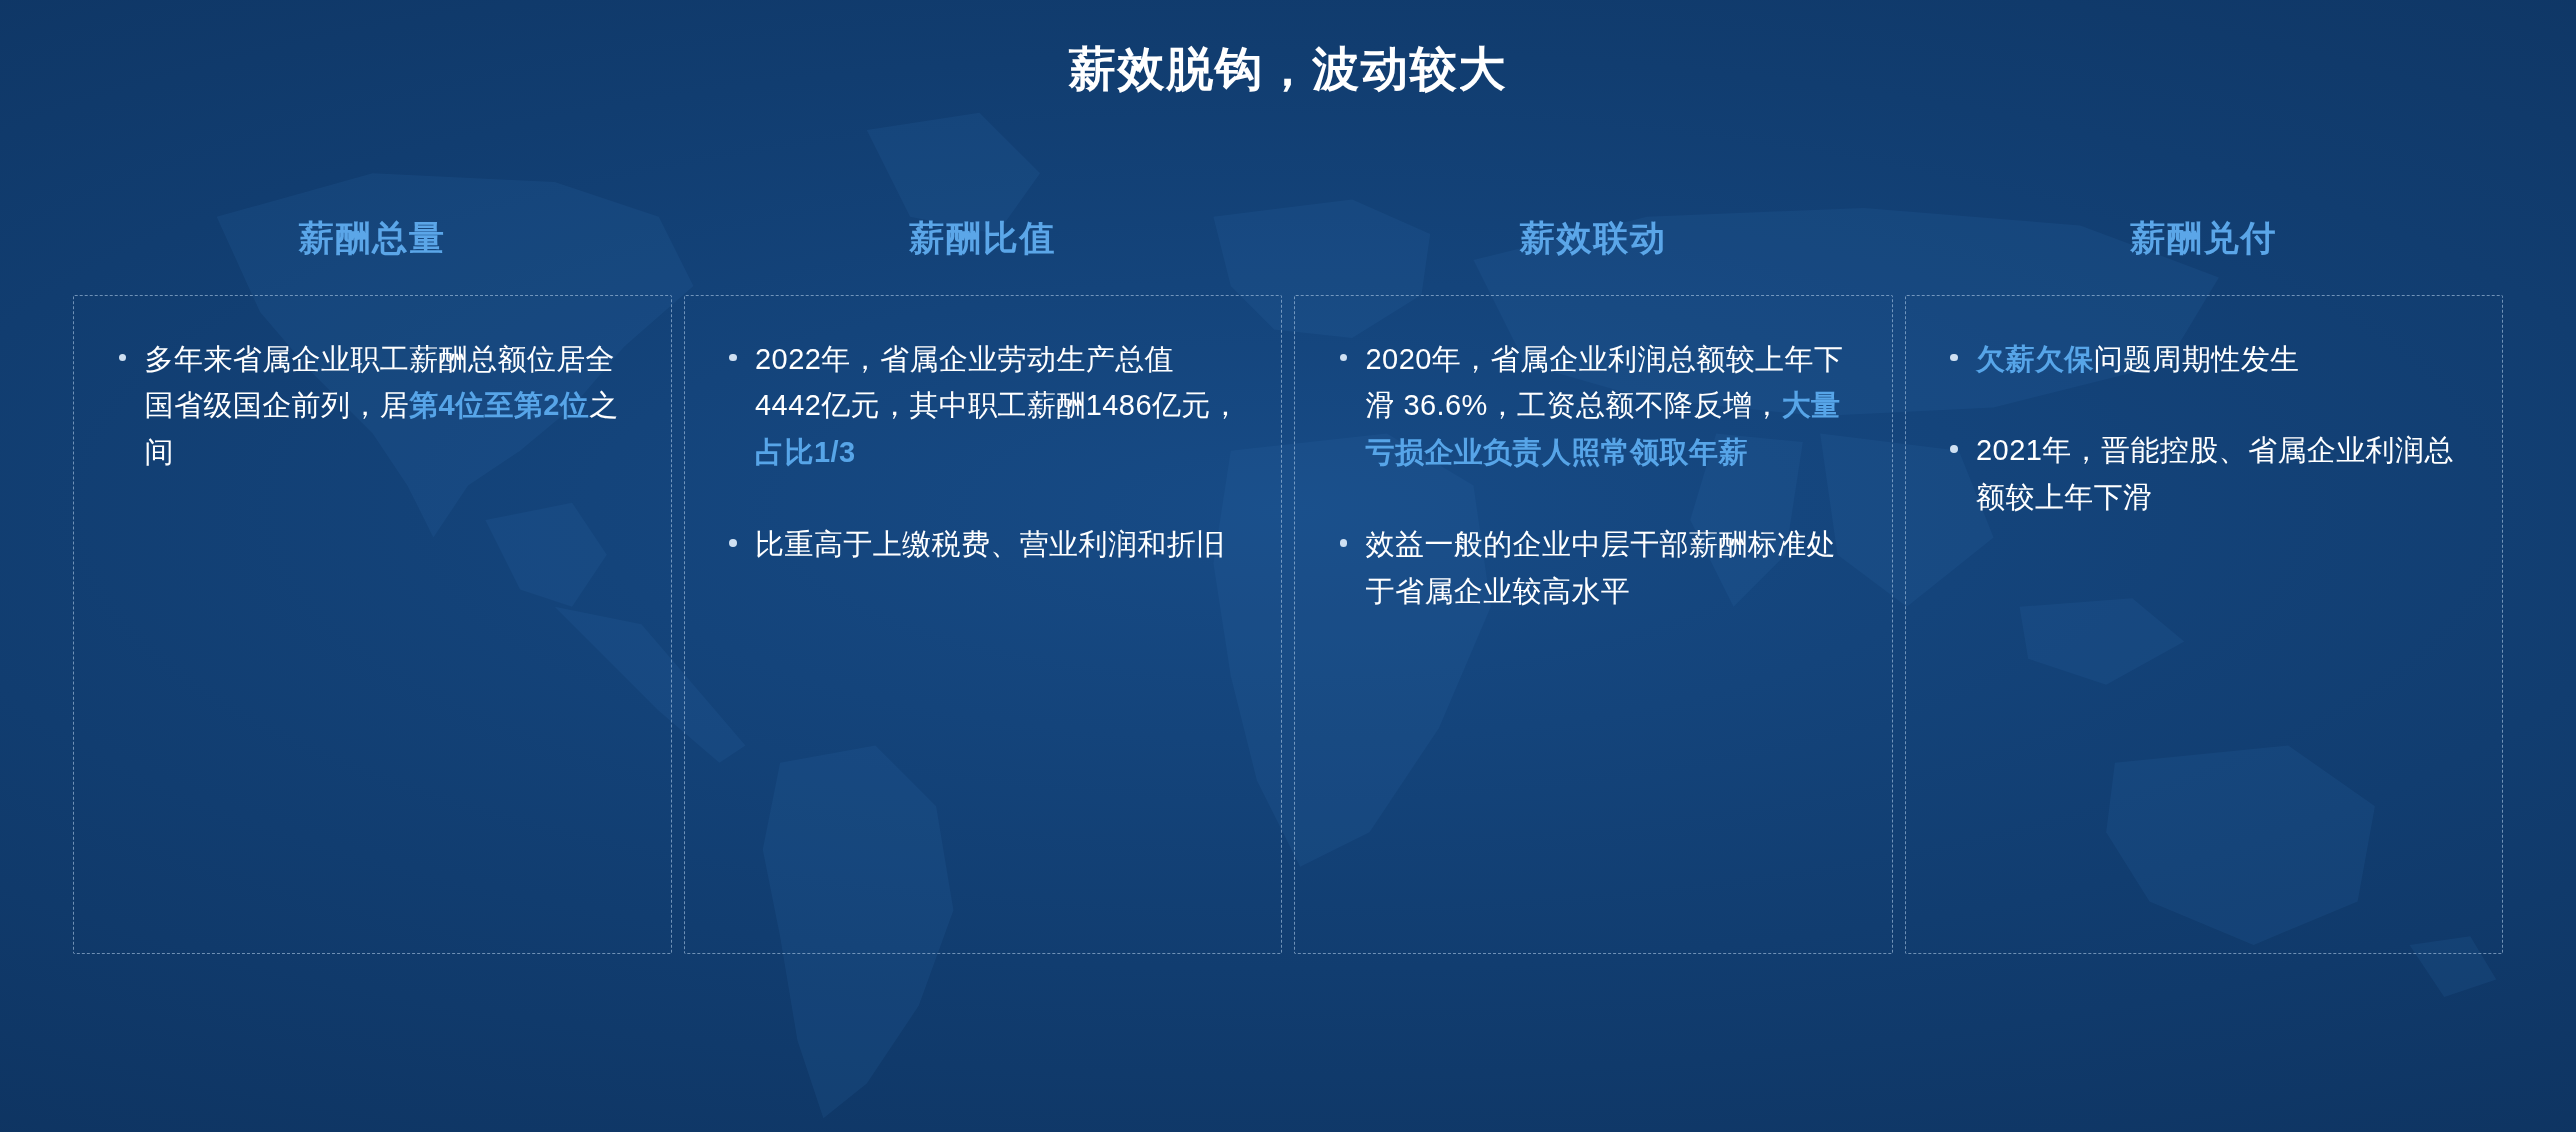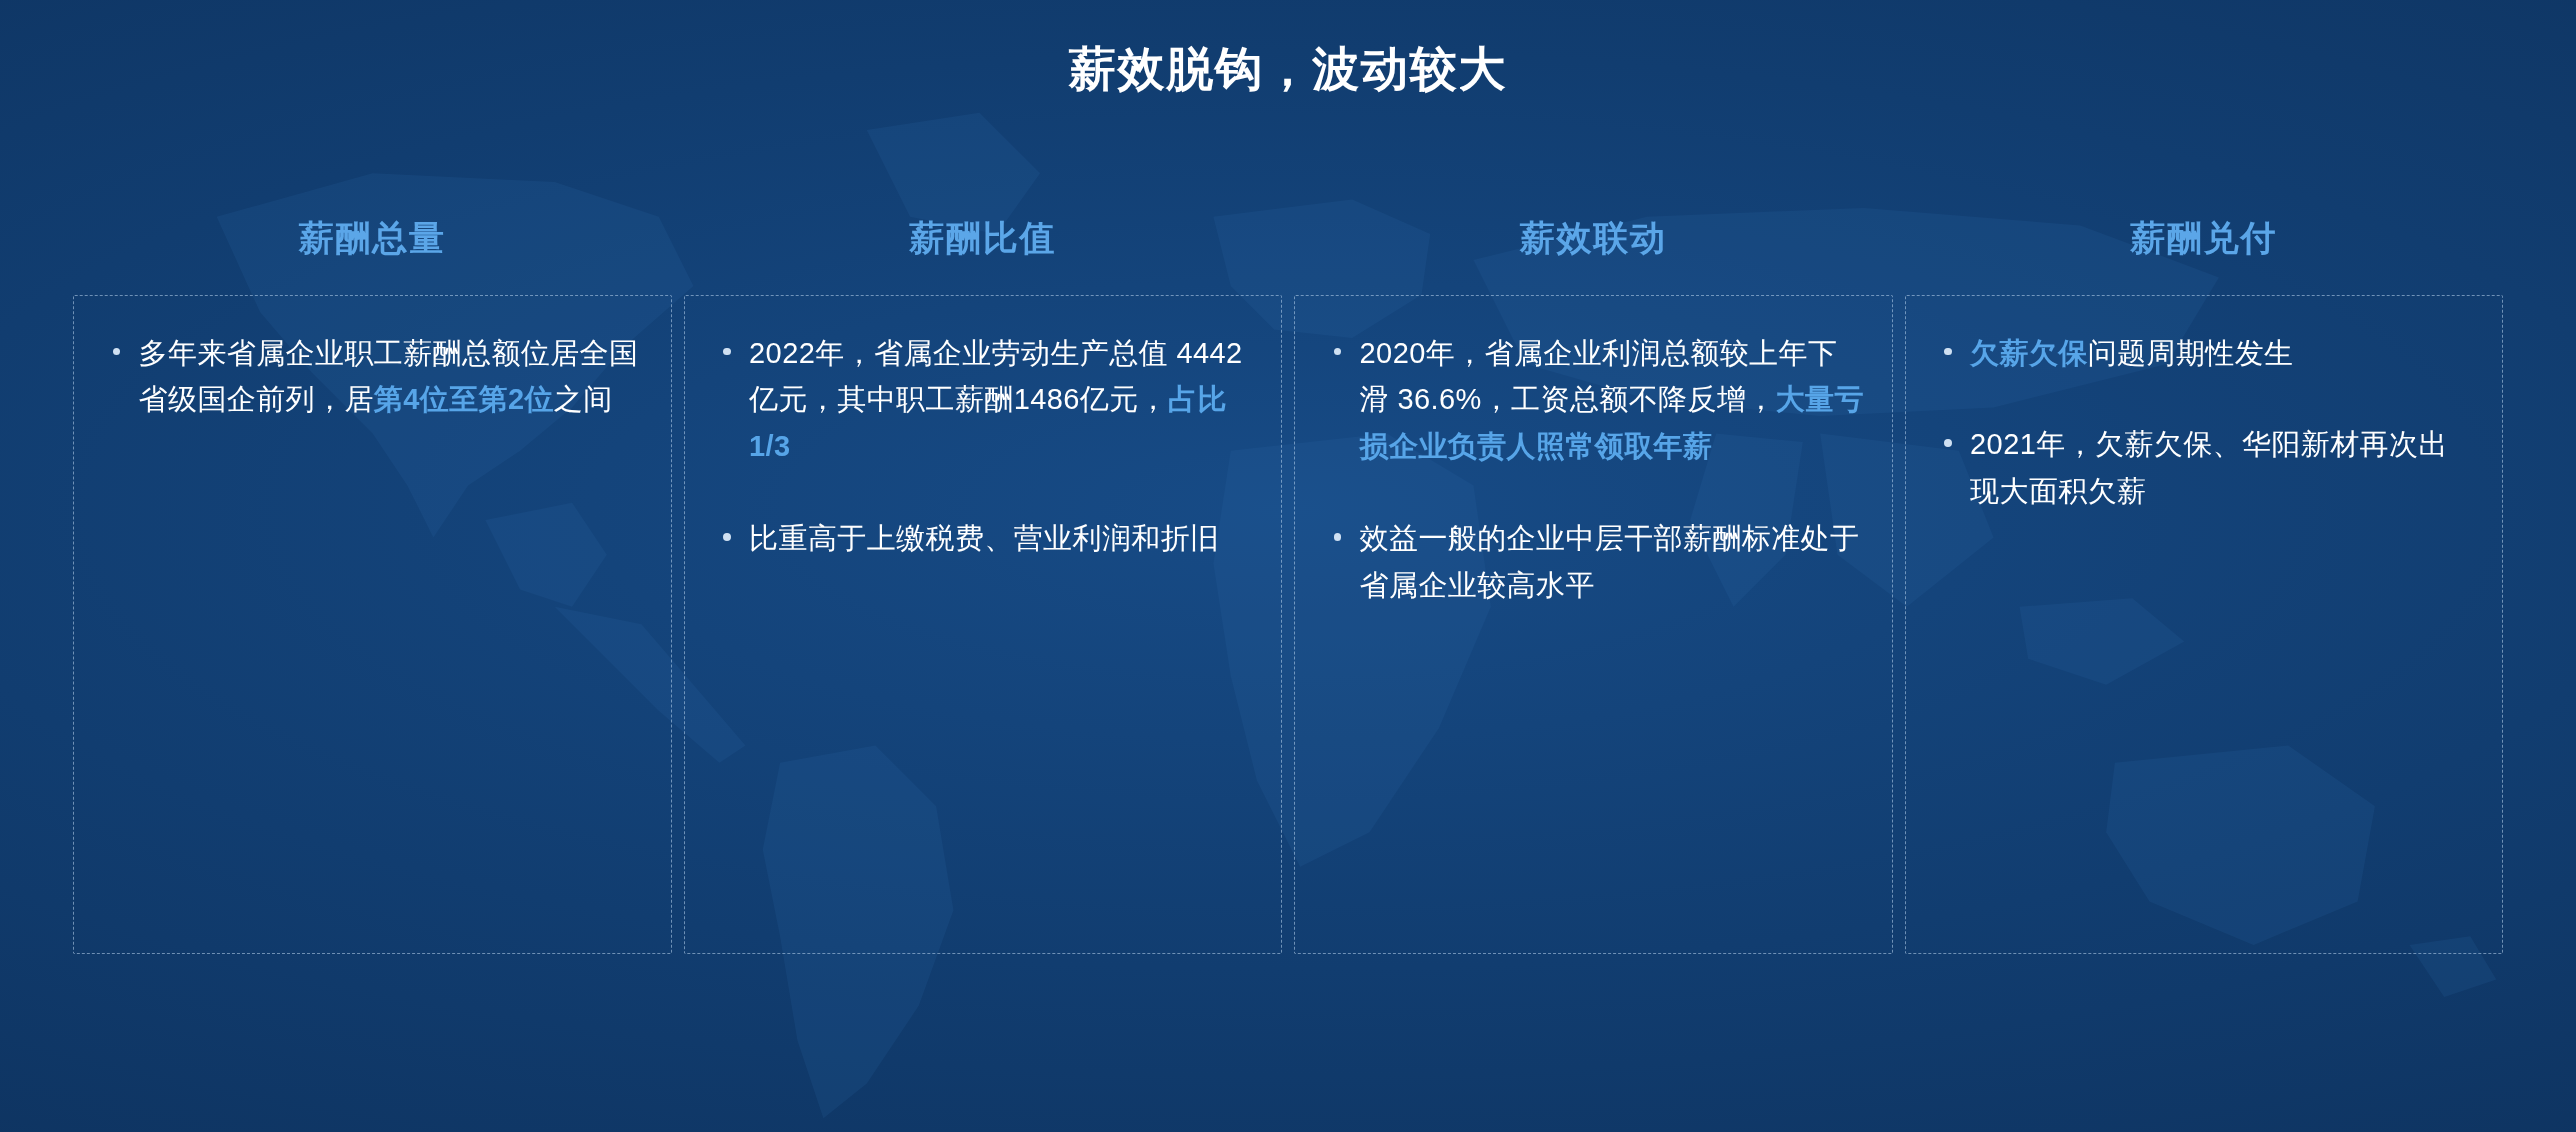--- a/index.html
+++ b/index.html
@@ -72,21 +72,21 @@
   }
   .col-box {
     border: 0.9px dashed rgba(190, 215, 240, 0.55);
     border-radius: 1.7px;
     min-height: 659px;
     padding: 29.5px 22.5px 29.5px 15.6px;
     box-sizing: border-box;
   }
   ul.bullets {
     list-style: none;
-    margin: 4px;
+    margin: 10px;
     padding: 0;
   }
   ul.bullets > li {
     position: relative;
     padding-left: 45px;
     margin-bottom: 45px;
     font-size: 29px;
     line-height: 1.62;
     color: #ffffff;
     letter-spacing: 0.4px;
@@ -186,21 +186,21 @@
     </div>
 
     <div class="col">
       <div class="col-head">薪酬兑付</div>
       <div class="col-box">
         <ul class="bullets">
           <li>
             <span class="hl">欠薪欠保</span><span>问题周期性发生</span>
           </li>
           <li>
-            <span>2021年，欠薪欠保、华阳新材再次出现大面积欠薪</span>
+            <span>2021年，晋能控股、省属企业利润总额较上年下滑</span>
           </li>
         </ul>
       </div>
     </div>
 
   </div>
 </div>
 
 
 </body></html>

